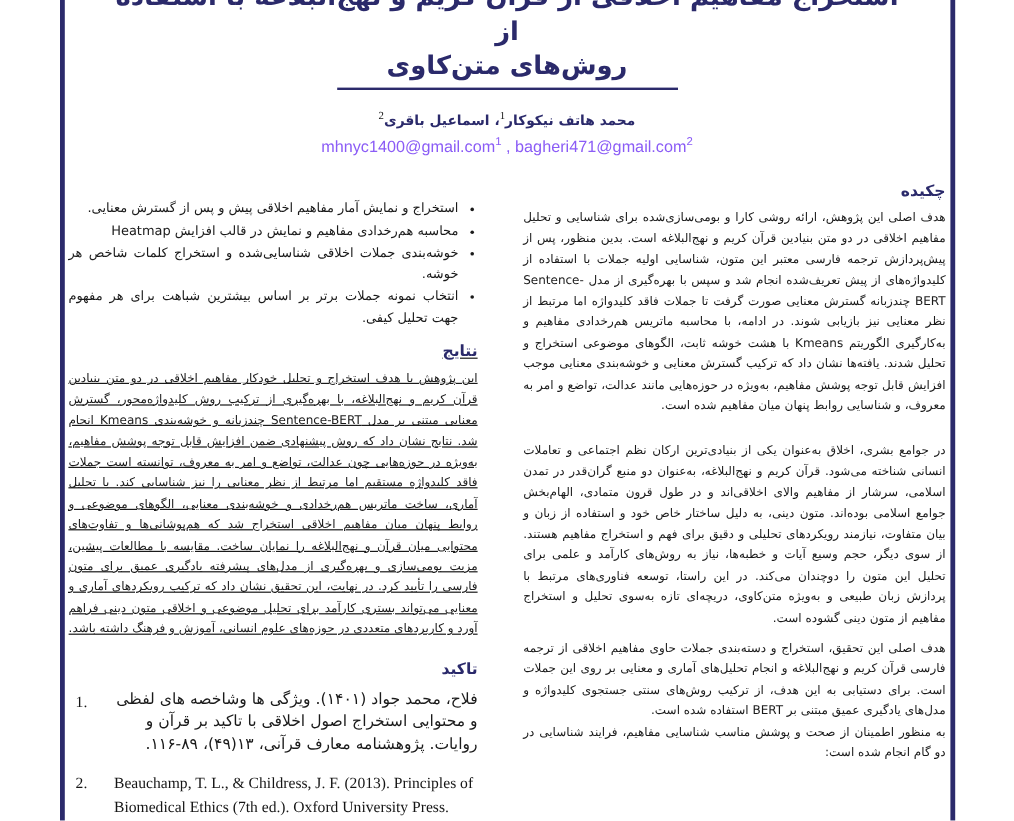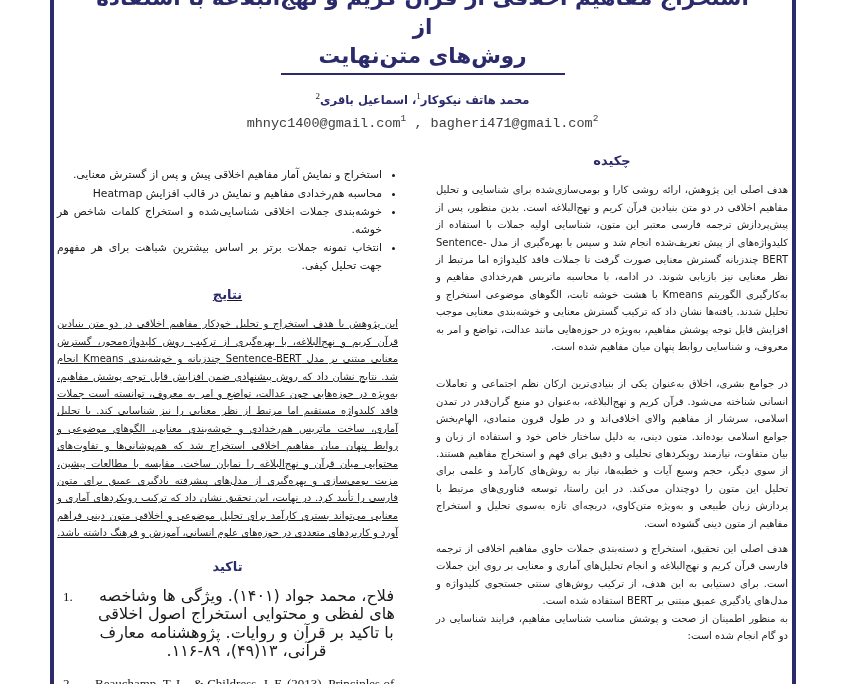--- a/index.html
+++ b/index.html
@@ -15,60 +15,60 @@
   .rail-left{left:50px;}
   .rail-right{left:792px;}
   .content{position:absolute;left:57px;top:0;width:731px;height:684px;}
 
   
   .header{text-align:center;}
   .title{margin:-17px 28px 0;color:var(--navy);font-weight:700;font-size:21.5px;line-height:29px;direction:rtl;}
   .title-rule{width:284px;height:2px;background:var(--navy);margin:3px auto 0;}
   .authors{margin-top:16px;font-size:11.5px;font-weight:700;color:var(--navy);direction:rtl;text-align:center;}
   .authors sup{font-family:"Liberation Serif",serif;font-weight:400;font-size:9px;color:#151515;}
-  .emails{margin-top:6px;font-size:13.5px;font-family:Liberation Mono, monospace;color:#404040;direction:ltr;}
+  .emails{margin-top:6px;font-size:13.5px;font-family:Liberation Sans, sans-serif;color:#8b5cf6;direction:ltr;}
   .emails sup{font-size:9.5px;}
 
   
   .columns{display:flex;justify-content:space-between;direction:rtl;margin-top:10px;}
   .col-r{width:352px;}
   .col-l{width:341px;padding-top:26px;box-sizing:border-box;}
 
-  .sec-h{margin:13px;color:var(--navy);font-size:13px;font-weight:700;direction:rtl;text-align:center;}
+  .sec-h{margin:0;color:var(--navy);font-size:13px;font-weight:700;direction:rtl;text-align:right;}
   .fa-body{margin:6px 0 0;font-size:10px;line-height:17.4px;text-align:justify;direction:rtl;color:var(--body-text);}
   .fa-body + .fa-body{margin-top:0;}
 
   .sec-abstract{margin-top:13px;}
   .sec-intro{margin-top:20px;}
   .sec-method{margin-top:8px;}
   .sec-results{margin-top:13px;text-decoration:underline;}
   .sec-refs{margin-top:17px;}
 
   ul.bullets{margin:0;padding:0 16px 0 0;list-style:disc;direction:rtl;font-size:10.8px;line-height:17.5px;text-align:justify;}
   ul.bullets li{margin:0 0 1px;}
 
   .ref{display:flex;direction:ltr;align-items:flex-start;gap:8px;margin-top:13px;padding-left:6px;}
   .ref-first{margin-top:9px;}
   .ref .num{flex:none;width:24px;font-family:"Liberation Serif",serif;font-size:13px;line-height:19px;color:#151515;}
   .ref .txt-en{flex:1;font-family:"Liberation Serif",serif;font-size:13px;line-height:20px;text-align:left;direction:ltr;color:#151515;}
-  .ref .txt-fa{flex:1;font-size:16px;line-height:18.5px;text-align:center;direction:rtl;color:var(--body-text);}
+  .ref .txt-fa{flex:1;font-size:13px;line-height:18.5px;direction:rtl;color:var(--body-text);}
 </style>
 </head>
 <body>
 
 <div class="page">
   <div class="rail rail-left"></div>
   <div class="rail rail-right"></div>
 
   <div class="content">
 
     <div class="header">
       <div class="title">
         <div>استخراج مفاهیم اخلاقی از قرآن کریم و نهج‌البلاغه با استفاده از</div>
-        <div>روش‌های متن‌نهایت</div>
+        <div>روش‌های متن‌کاوی</div>
       </div>
       <div class="title-rule"></div>
 
       <div class="authors"><span>محمد هاتف نیکوکار</span><sup>1</sup><span>، </span><span>اسماعیل باقری</span><sup>2</sup></div>
 
       <div class="emails"><span>mhnyc1400@gmail.com</span><sup>1</sup><span> , </span><span>bagheri471@gmail.com</span><sup>2</sup></div>
     </div>
 
     <div class="columns">
 

